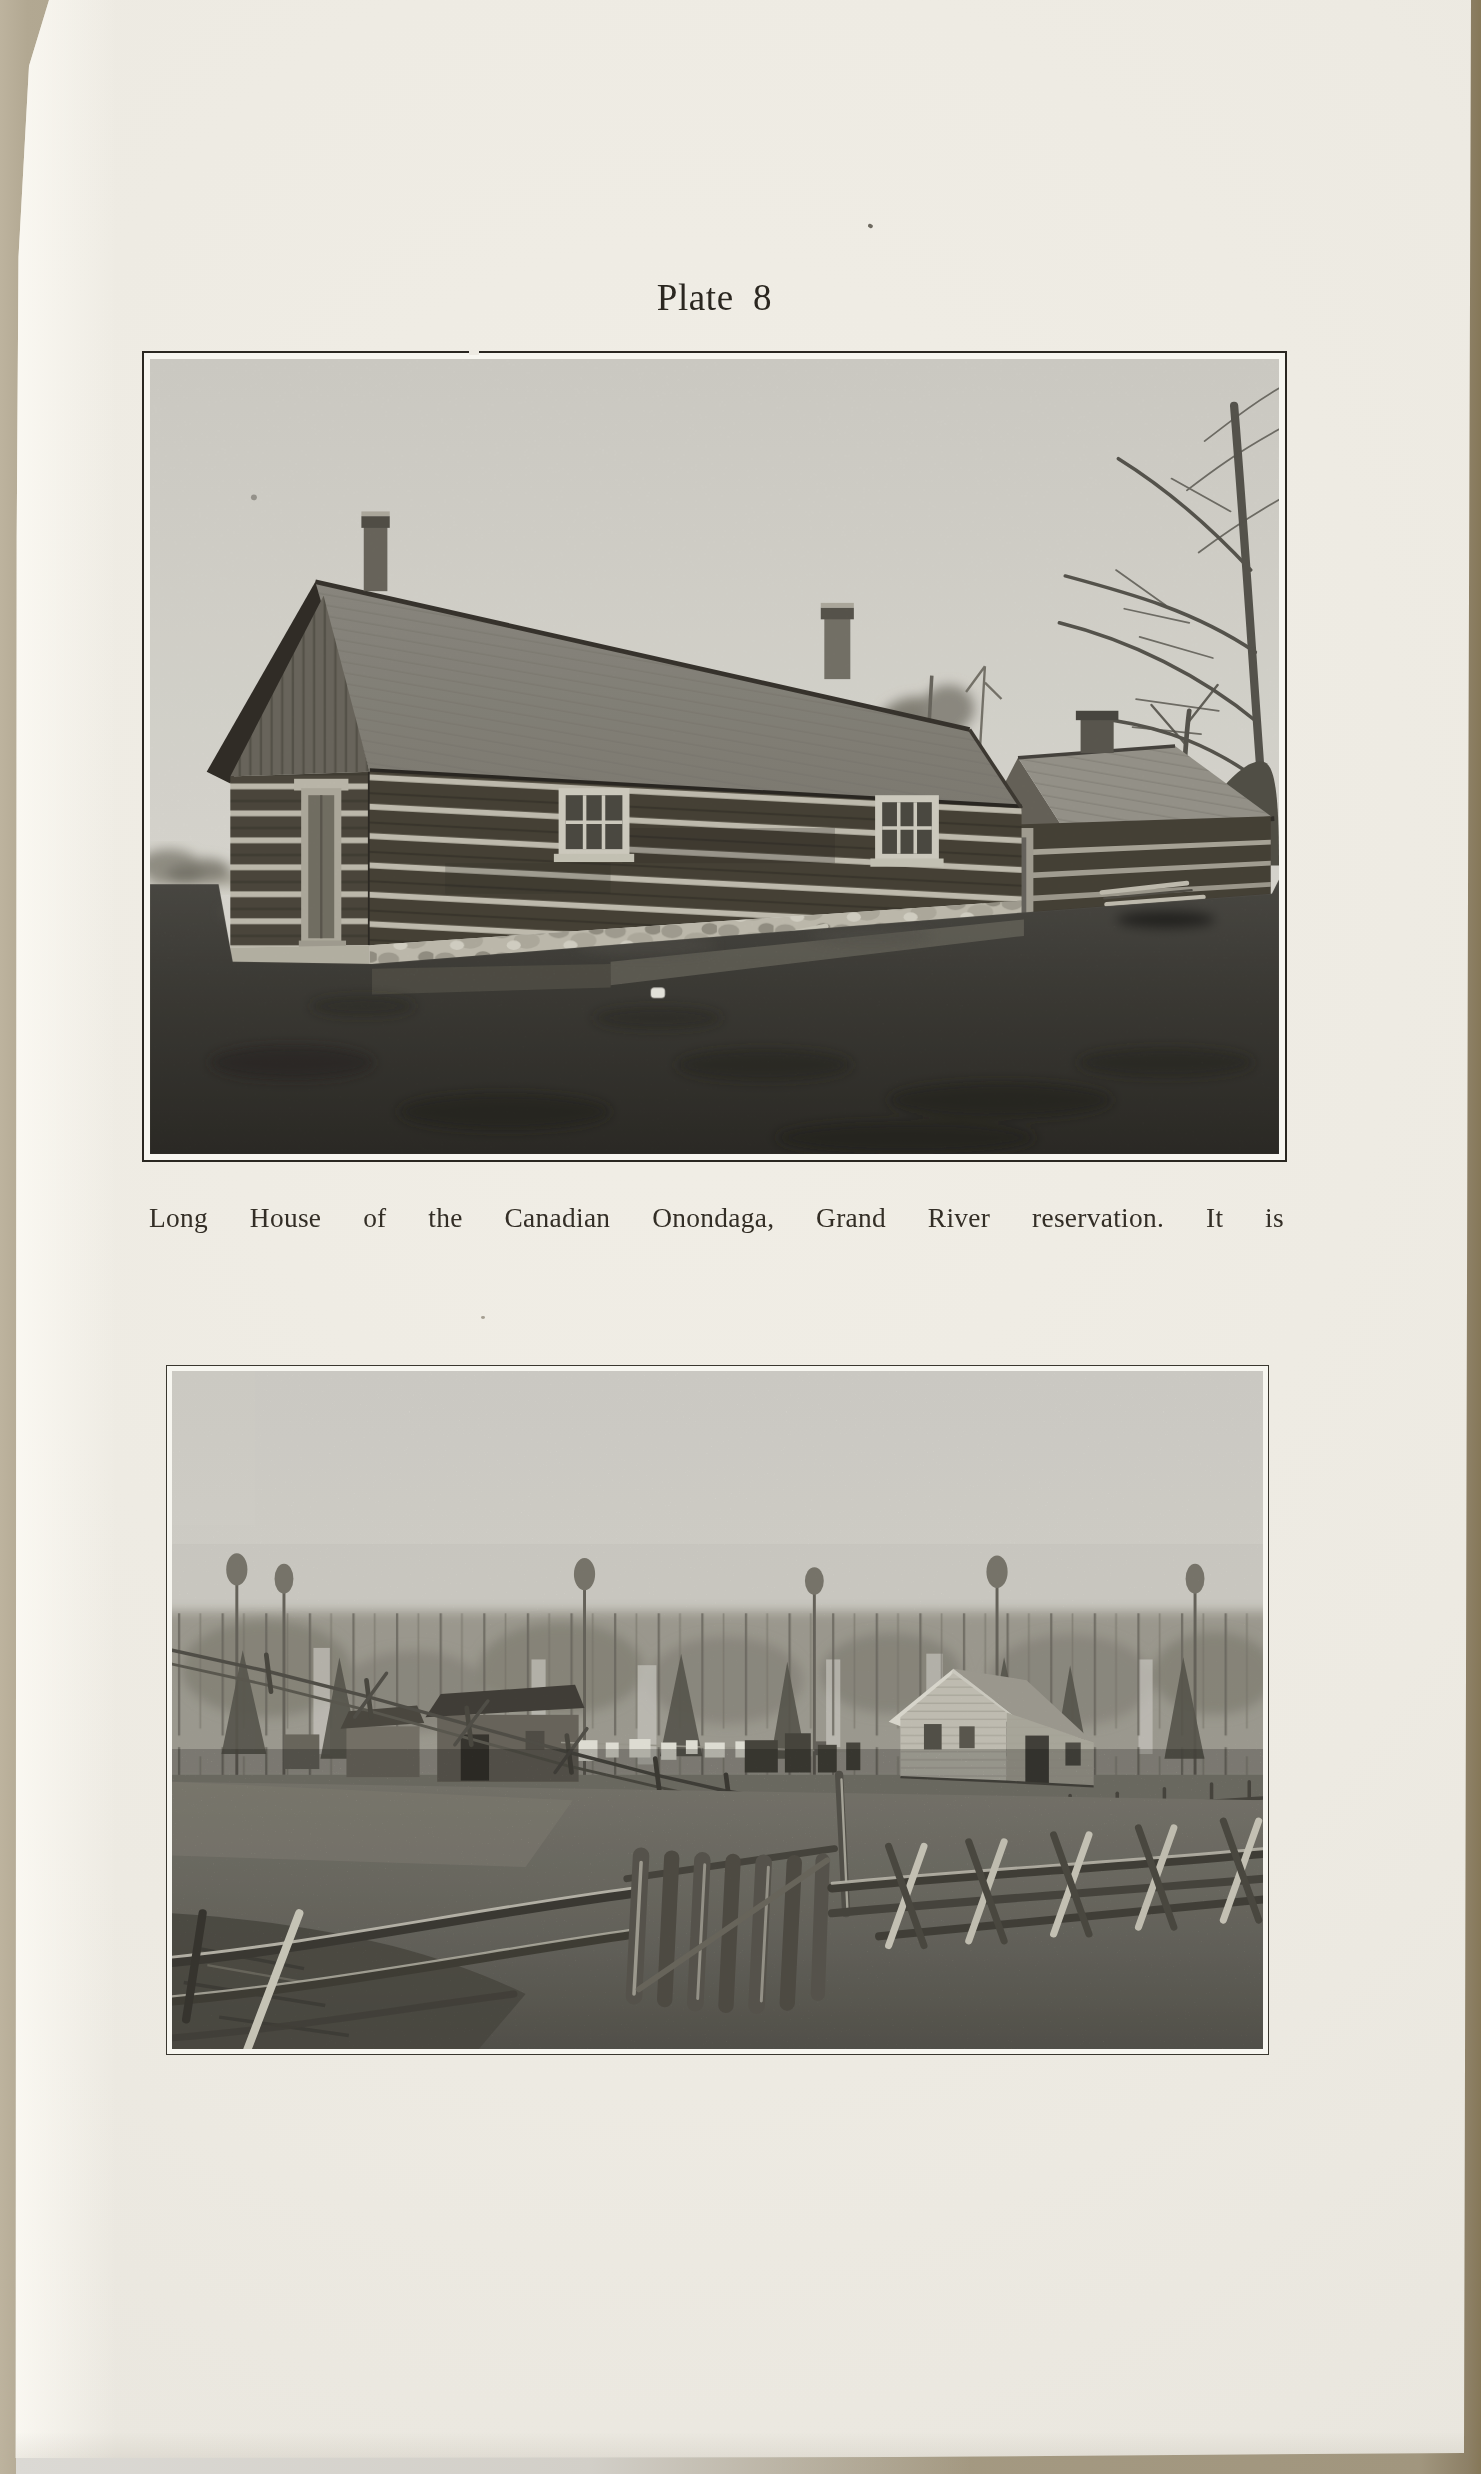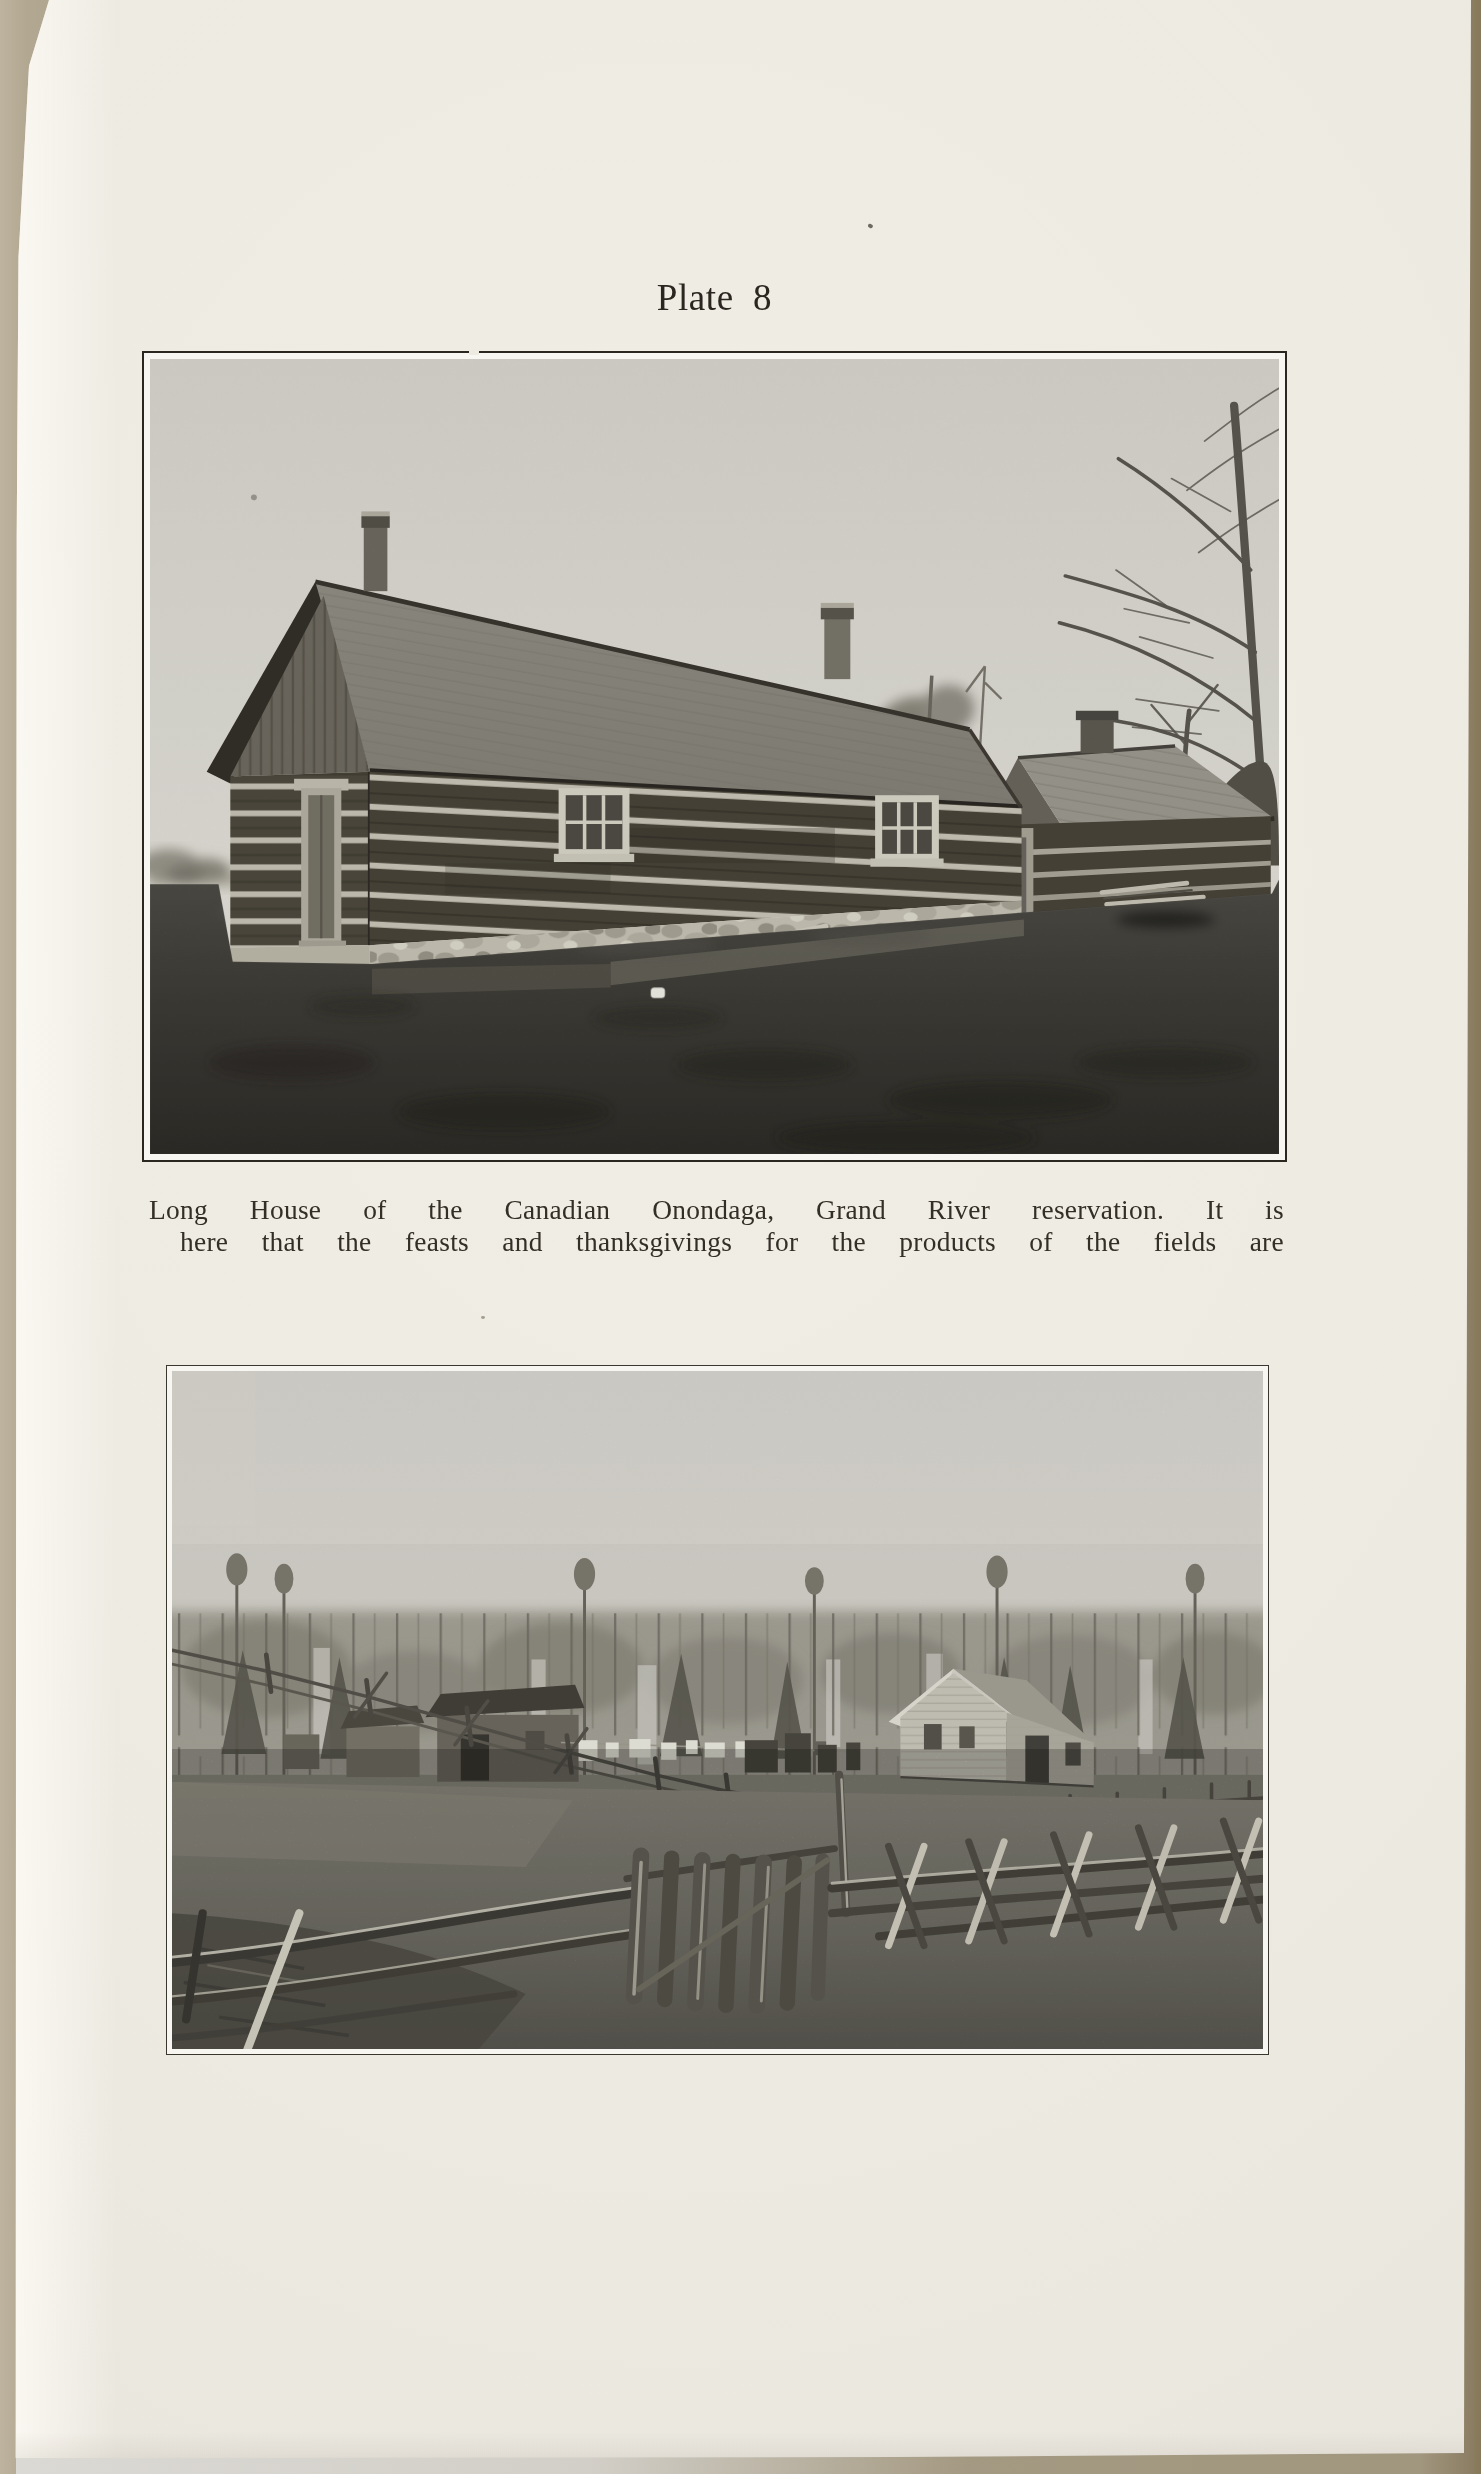--- a/index.html
+++ b/index.html
@@ -24,21 +24,21 @@
     text-align:center;font-size:37px;font-weight:500;letter-spacing:0.6px;word-spacing:9.5px;
     color:#2b2720;
   }
   .photo-frame{position:absolute;box-sizing:border-box;background:#f7f6f0;}
   .frame1{left:142px;top:351px;width:1145px;height:811px;border:2.4px solid #2a2721;padding:6px;}
   .frame2{left:166px;top:1365px;width:1103px;height:690px;border:1.8px solid #3a372f;padding:4.8px;}
   .photo-frame svg{display:block;width:100%;height:100%;}
   .notch{position:absolute;top:-3px;left:325px;width:10px;height:4.8px;background:#edeae2;}
   .caption{position:absolute;color:#332e26;font-size:27.4px;line-height:32px;letter-spacing:0.3px;word-spacing:2.4px;}
   .caption-1{left:149px;top:1194px;width:1135px;}
-  .caption-1 .jline{text-align:justify;text-align-last:justify;}
+  .caption-1 .jline{text-align:justify;text-align-last:justify;margin-top:8px;}
   .caption-1 .indent{padding-left:31px;}
   .caption-2{left:166px;top:2074px;width:1103px;text-align:center;letter-spacing:1.5px;word-spacing:7.2px;}
   .speck{position:absolute;border-radius:50%;}
   .speck-a{left:868px;top:224px;width:4.8px;height:3.6px;background:#6e6a60;transform:rotate(20deg);}
   .speck-b{left:481px;top:1316px;width:4.2px;height:3px;background:#a49e91;}
 </style>
 </head>
 <body>
 
 <div class="below-page"></div>
@@ -249,21 +249,20 @@
         </g>
         <rect x="424" y="536" width="12" height="9" rx="3" fill="#f2f0e8"></rect>
       </g>
 
       <rect x="0" y="0" width="956" height="678" filter="url(#grain1)" opacity=".06"></rect>
     </svg>
   </figure>
 
   <p class="caption caption-1" style="margin:0;">
     <span class="jline" style="display:block;">Long House of the Canadian Onondaga, Grand River reservation.  It is</span>
-    <span class="jline indent" style="display:block;">here that the feasts and thanksgivings for the products of the fields are</span>
   </p>
 
   <figure class="photo-frame frame2" style="margin:0;">
     <svg viewBox="0 0 926 588" preserveAspectRatio="none" role="img" aria-label="Environs of the Cayuga Long House: grassy fields crossed by split-rail fences, a line of tall thin trees, farm sheds with laundry hanging on a line, and a small gabled frame house at the right">
       <defs>
         <linearGradient id="sky2" x1="0" y1="0" x2="0" y2="1">
           <stop offset="0" stop-color="#d8d6cf"></stop>
             <stop offset="1" stop-color="#e2e0d9"></stop>
         </linearGradient>
         <linearGradient id="grass2" x1="0" y1="0" x2="0" y2="1">

